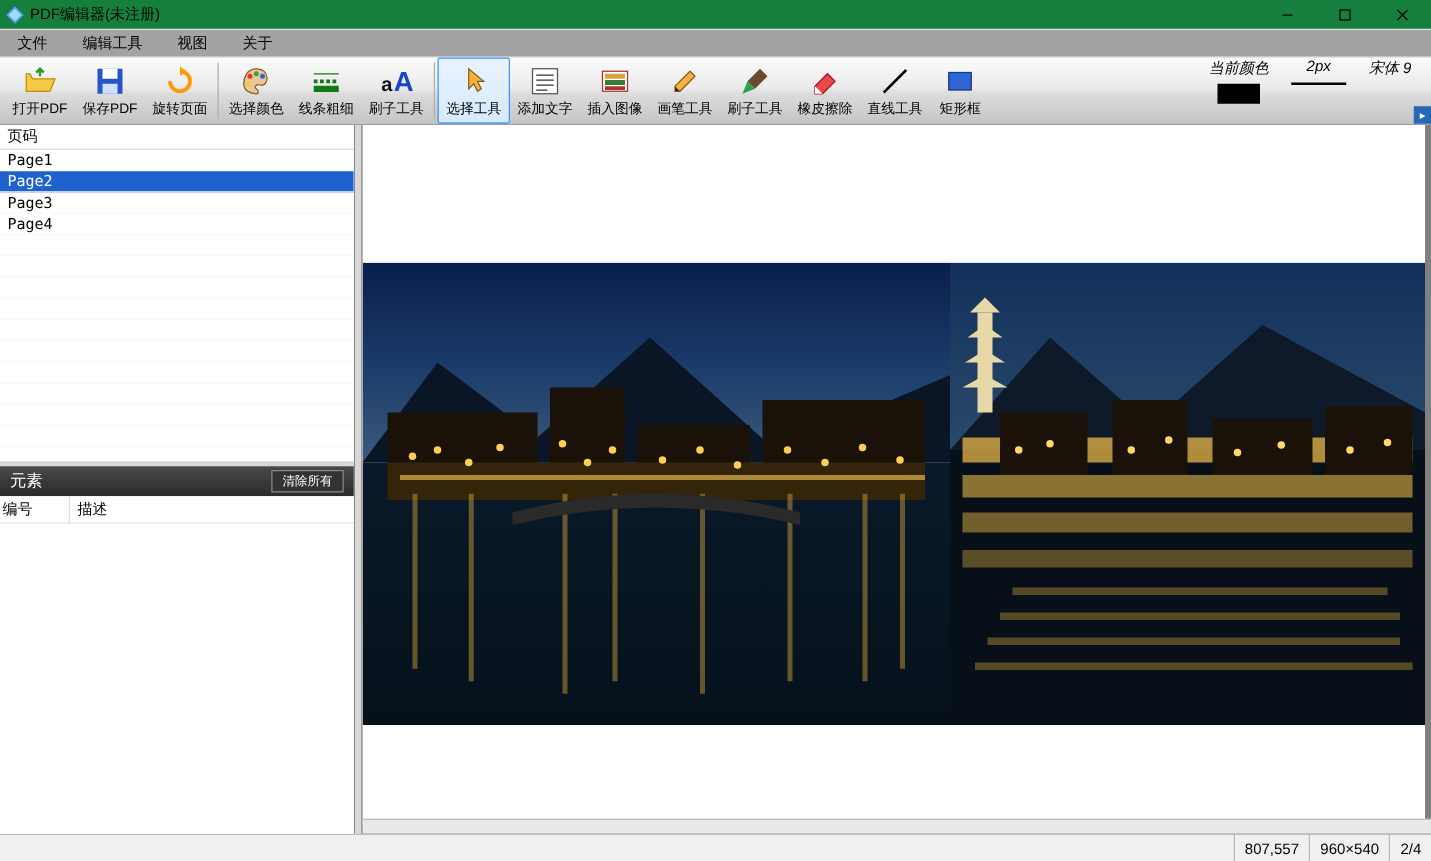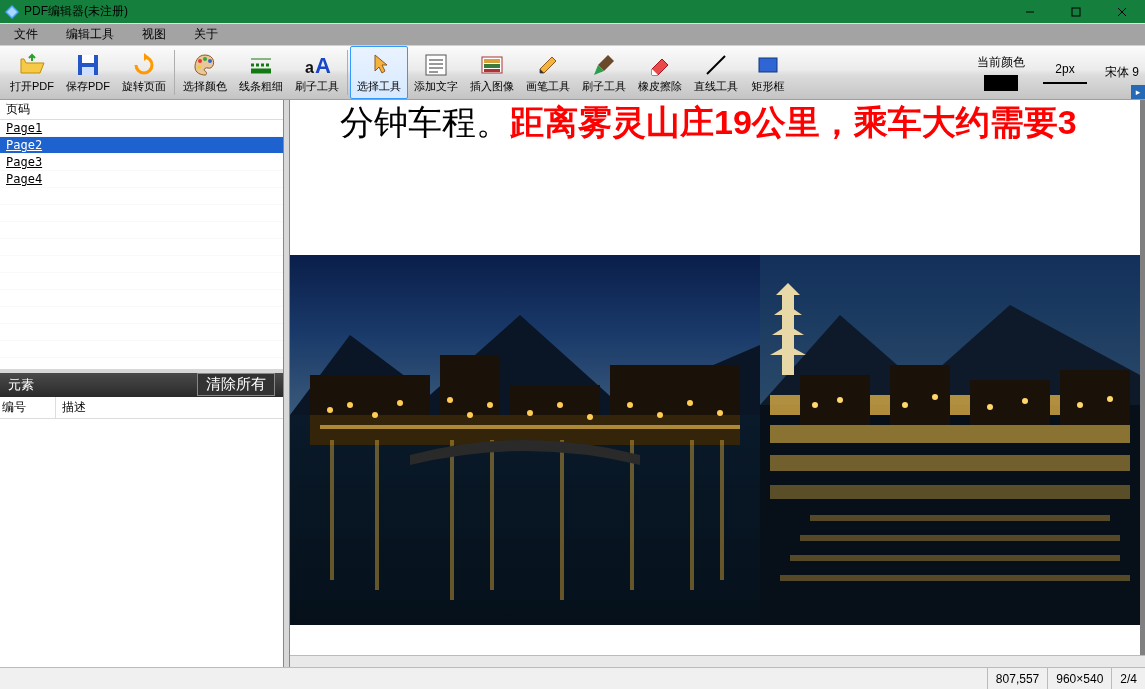--- a/index.html
+++ b/index.html
@@ -52,23 +52,24 @@
   position: relative;
 }
 .toolbtn .icon { width: 28px; height: 28px; display:flex; align-items:center; justify-content:center; }
 .toolbtn.selected {
   border: 1px solid #3399ff;
   background: linear-gradient(to bottom, #eaf3ff, #d6e9ff);
   border-radius: 2px;
 }
 .toolsep { width: 1px; background: #aeaeae; margin: 4px 2px; }
 .tool-right {
-  margin-left: auto; display:flex; align-items:center;
-  padding-right: 6px; gap: 18px;
+  margin-left: auto; display:flex; 
+  padding-right: 16px; gap: 18px;
   font-size: 12px;
+  font-style: italic;
 }
 .color-swatch { width: 34px; height: 16px; background:#000; }
 .line-sample { width: 44px; height: 0; border-top: 2px solid #000; }
 .tool-last-chevron {
   position:absolute; right:0; bottom:0;
   width: 14px; height: 14px;
   background: #2669b5;
   color:#fff; font-size:9px; display:flex; align-items:center; justify-content:center;
 }
 
@@ -101,32 +102,31 @@
   padding-left: 6px; font-size: 12px; display:flex; align-items:center;
 }
 .page-list {
   flex: 1; background:#fff; overflow-y:auto;
   font-family: "SimSun", monospace; font-size: 12px;
   height: 290px; min-height: 0;
 }
 .page-list .row {
   height: 17px; line-height:17px; padding-left: 6px;
   border-bottom: 1px solid #f9f9f9;
-  text-decoration: underline;
 }
 .page-list .row.selected { background:#1e62d0; color:#fff; }
 .splitter-h { height: 4px; background:#d8d8d8; cursor: ns-resize; }
 .elem-header {
   background: linear-gradient(to bottom, #4a4a4a, #2a2a2a);
   color:#fff; height: 24px; display:flex; align-items:center;
   padding: 0 8px; font-size: 13px;
 }
 .elem-header .spacer { flex:1; }
 .elem-header .clear {
-  border:1px solid #888; background:#333; padding: 1px 8px; font-size:15px;
+  border:1px solid #888; background:#333; padding: 1px 8px; font-size:10px;
 }
 .elem-table-head {
   height: 22px; display:flex; background:#fff;
   border-bottom: 1px solid #ddd; font-size:12px;
 }
 .elem-table-head .col1 {
   width: 56px; padding-left:2px; display:flex; align-items:center;
   border-right: 1px solid #ddd;
 }
 .elem-table-head .col2 { flex:1; padding-left:6px; display:flex; align-items:center; }
@@ -402,23 +402,20 @@
       <div class="col1">编号</div>
       <div class="col2">描述</div>
     </div>
     <div class="elem-body"></div>
   </div>
 
   <div class="splitter-v"></div>
 
   <div class="canvas-wrap">
     <div class="page-view">
-      <div class="doc-text">
-        <span class="black">分钟车程。</span><span class="red">距离雾灵山庄19公里，乘车大约需要3</span>
-      </div>
       <div class="images-row">
         <div class="photo photo1">
           <svg viewBox="0 0 470 370" preserveAspectRatio="none">
             <defs>
               <linearGradient id="sky1" x1="0" y1="0" x2="0" y2="1">
                 <stop offset="0" stop-color="#0a1e4a"></stop>
                   <stop offset="0.5" stop-color="#1a3a6a"></stop>
                   <stop offset="1" stop-color="#3a5a7a"></stop>
               </linearGradient>
               <linearGradient id="water1" x1="0" y1="0" x2="0" y2="1">

